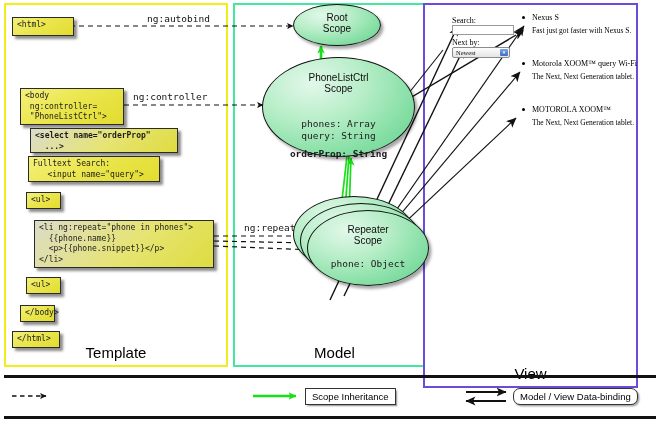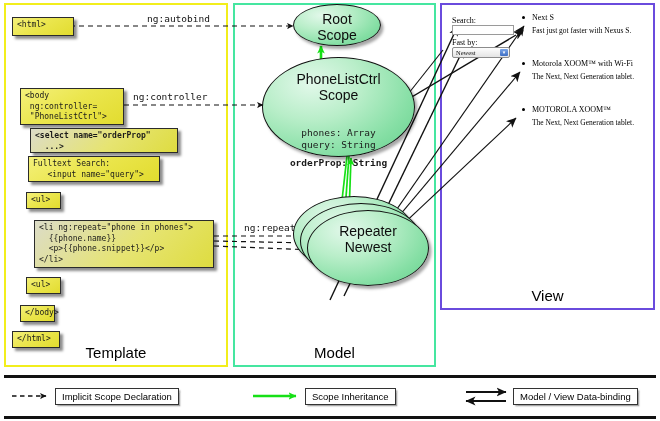--- a/index.html
+++ b/index.html
@@ -27,21 +27,21 @@
   
   .panel {
     position: absolute;
     background: #ffffff;
     box-sizing: border-box;
   }
   .panel-template { left: 4px;   top: 3px; width: 224px; height: 364px;
                     border: 2px solid #f2ee1c; }
   .panel-model    { left: 233px; top: 3px; width: 203px; height: 364px;
                     border: 2px solid #45e6a0; }
-  .panel-view     { left: 440px; top: 3px; width: 215px; height: 307px;
+  .panel-view     { left: 423px; top: 3px; width: 215px; height: 385px;
                     border: 2px solid #6a4bdd; }
   .panel-label {
     position: absolute;
     bottom: 4px;
     left: 0;
     width: 100%;
     text-align: center;
     font-size: 15px;
     color: #000;
     font-family: "Liberation Sans", sans-serif;
@@ -80,21 +80,21 @@
     position: absolute;
     border-radius: 50%;
     border: 1.4px solid #111;
     background: radial-gradient(ellipse at 32% 26%, #e2f8ea 0%, #b9eec9 35%, #86dfa5 70%, #63cf8b 100%);
     box-shadow: 2.5px 3px 3px rgba(0,0,0,0.35);
     box-sizing: border-box;
     text-align: center;
   }
   .scope-title {
     font-family: "Liberation Sans", sans-serif;
-    font-size: 14px;
+    font-size: 10px;
     color: #0d0d0d;
     line-height: 1.12;
   }
   .scope-props {
     font-family: "DejaVu Sans Mono", monospace;
     font-size: 9.5px;
     color: #1a1a1a;
     line-height: 1.2;
     white-space: pre;
     display: inline-block;
@@ -317,50 +317,52 @@
 query: String
 </span><br>
       <span class="scope-props" style="font-weight:bold;">orderProp: String</span>
     </div>
   </div>
 
   <div class="scope" style="left:293px; top:196px; width:122px; height:76px; z-index:1;"></div>
   <div class="scope" style="left:300px; top:203px; width:122px; height:76px; z-index:2;"></div>
   <div class="scope" style="left:307px; top:210px; width:122px; height:76px; z-index:3;">
     <div class="scope-title" style="margin-top:13px; white-space:pre;">Repeater
-Newest</div>
+Scope</div>
+    <div style="margin-top:7px;">
+      <span class="scope-props">phone: Object</span>
+    </div>
   </div>
 
   <div class="view-label" style="left:452px; top:16px;">Search:</div>
   <div class="view-input" style="left:452px; top:25px; width:62px; height:10px;"></div>
 
-  <div class="view-label" style="left:452px; top:38px;">Fast by:</div>
+  <div class="view-label" style="left:452px; top:38px;">Next by:</div>
   <div class="view-select" style="left:452px; top:47px; width:58px; height:11px;">
     <span>Newest</span>
     <span class="arrowbox">▾</span>
   </div>
 
   <div class="phone-item" style="left:522px; top:13px;">
     <span class="phone-bullet"></span>
-    <span class="phone-name">Next S</span>
+    <span class="phone-name">Nexus S</span>
     <span class="phone-snippet">Fast just got faster with Nexus S.</span>
   </div>
 
   <div class="phone-item" style="left:522px; top:59px;">
     <span class="phone-bullet"></span>
-    <span class="phone-name">Motorola XOOM™  with Wi-Fi</span>
+    <span class="phone-name">Motorola XOOM™  query Wi-Fi</span>
     <span class="phone-snippet">The Next, Next Generation tablet.</span>
   </div>
 
   <div class="phone-item" style="left:522px; top:105px;">
     <span class="phone-bullet"></span>
     <span class="phone-name">MOTOROLA XOOM™</span>
     <span class="phone-snippet">The Next, Next Generation tablet.</span>
   </div>
 
   <div class="legend-rule top"></div>
   <div class="legend-rule bottom"></div>
 
-  <div class="legend-box" style="left:55px;  top:388px;">Implicit Scope Declaration</div>
   <div class="legend-box" style="left:305px; top:388px;text-align:right;">Scope Inheritance</div>
-  <div class="legend-box" style="left:513px; top:388px;">Model / View Data-binding</div>
+  <div class="legend-box" style="left:513px; top:388px;border-radius:7px;">Model / View Data-binding</div>
 
 </div>
 
 </body></html>

